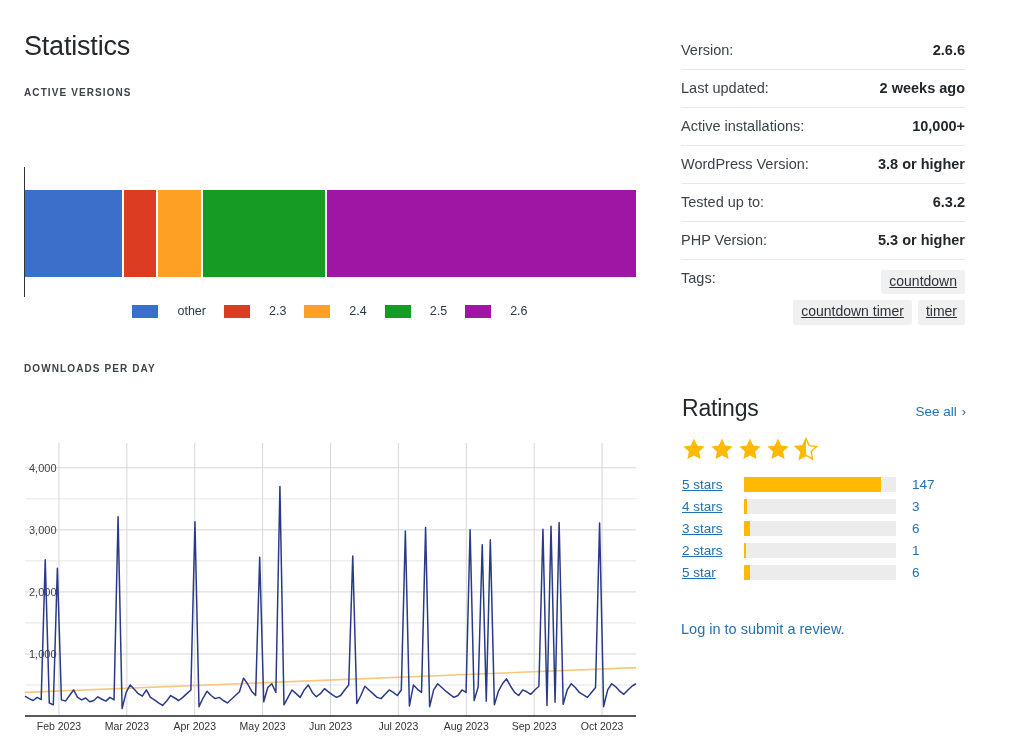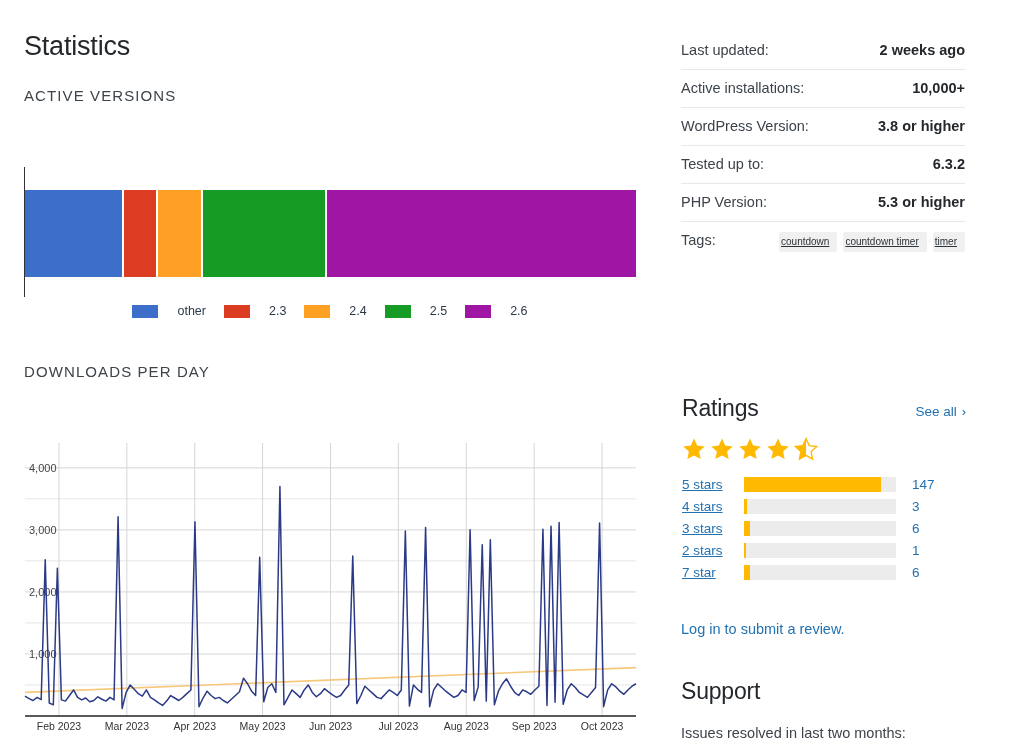--- a/index.html
+++ b/index.html
@@ -15,21 +15,21 @@
 
   
   .left { position: absolute; left: 0; top: 0; width: 665px; height: 751px; }
   .page-title {
     position: absolute; left: 24px; top: 31px;
     font-size: 27px; font-weight: 400; color: #23282d;
     letter-spacing: -0.2px;
   }
   .section-label {
     position: absolute; left: 24px;
-    font-size: 15px; font-weight: 400; color: #3c434a;
+    font-size: 10px; font-weight: 700; color: #3c434a;
     letter-spacing: 1.1px;
   }
   #active-versions-label { top: 87px; }
   #downloads-label { top: 363px; }
 
   
   .bar-chart { position: absolute; left: 0; top: 160px; width: 660px; height: 150px; }
   .bar-axis {
     position: absolute; left: 24px; top: 7px;
     width: 1px; height: 130px; background: #333;
@@ -67,21 +67,21 @@
   .meta-row:first-child { padding-top: 6px; }
   .meta-key { color: #3c434a; font-weight: 400; }
   .meta-val { color: #23282d; font-weight: 700; }
   .meta-row.tags { border-bottom: none; align-items: flex-start; padding-bottom: 4px; }
   .tag-wrap {
     display: flex; flex-wrap: wrap; justify-content: flex-end;
     gap: 6px; max-width: 200px;
   }
   .tag {
     background: #f0f0f1; color: #2c3338;
-    font-size: 10px; padding: 4px 8px 5px 2px;
+    font-size: 14px; padding: 4px 8px 5px 8px;
     border-radius: 2px; white-space: nowrap; line-height: 1.1;
   }
 
   .section-heading {
     font-size: 23px; font-weight: 400; color: #23282d;
     letter-spacing: -0.2px;
   }
   .ratings-block { position: absolute; left: 1px; top: 395px; width: 284px; }
   .ratings-head { display: flex; align-items: baseline; }
   .see-all {
@@ -193,20 +193,24 @@
           <text x="534.1666666666667" y="305" font-size="10.5" fill="#333" text-anchor="middle" font-family="&quot;Liberation Sans&quot;, sans-serif">Sep 2023</text>
           <text x="602.0555555555555" y="305" font-size="10.5" fill="#333" text-anchor="middle" font-family="&quot;Liberation Sans&quot;, sans-serif">Oct 2023</text>
         </svg>
     </div>
   </div>
 
   <div class="right">
 
     <div class="meta-list" id="meta-list">
         <div class="meta-row">
+          <span class="meta-key">Version:</span>
+          <span class="meta-val">2.6.6</span>
+        </div>
+        <div class="meta-row">
           <span class="meta-key">Last updated:</span>
           <span class="meta-val">2 weeks ago</span>
         </div>
         <div class="meta-row">
           <span class="meta-key">Active installations:</span>
           <span class="meta-val">10,000+</span>
         </div>
         <div class="meta-row">
           <span class="meta-key">WordPress Version:</span>
           <span class="meta-val">3.8 or higher</span>
@@ -285,29 +289,25 @@
             <span class="rating-count">6</span>
           </div>
           <div class="rating-row">
             <a class="rating-label" href="#">2 stars</a>
             <div class="rating-track">
               <div class="rating-fill" style="width: 1.2%;"></div>
             </div>
             <span class="rating-count">1</span>
           </div>
           <div class="rating-row">
-            <a class="rating-label" href="#">7 star</a>
+            <a class="rating-label" href="#">5 star</a>
             <div class="rating-track">
               <div class="rating-fill" style="width: 4%;"></div>
             </div>
             <span class="rating-count">6</span>
           </div>
         </div>
     </div>
 
     <a class="review-link" href="#">Log in to submit a review.</a>
 
-    <div class="support-block">
-      <div class="section-heading">Support</div>
-      <div class="support-line">Issues resolved in last two months:</div>
-    </div>
   </div>
 </div>
 
 </body></html>

